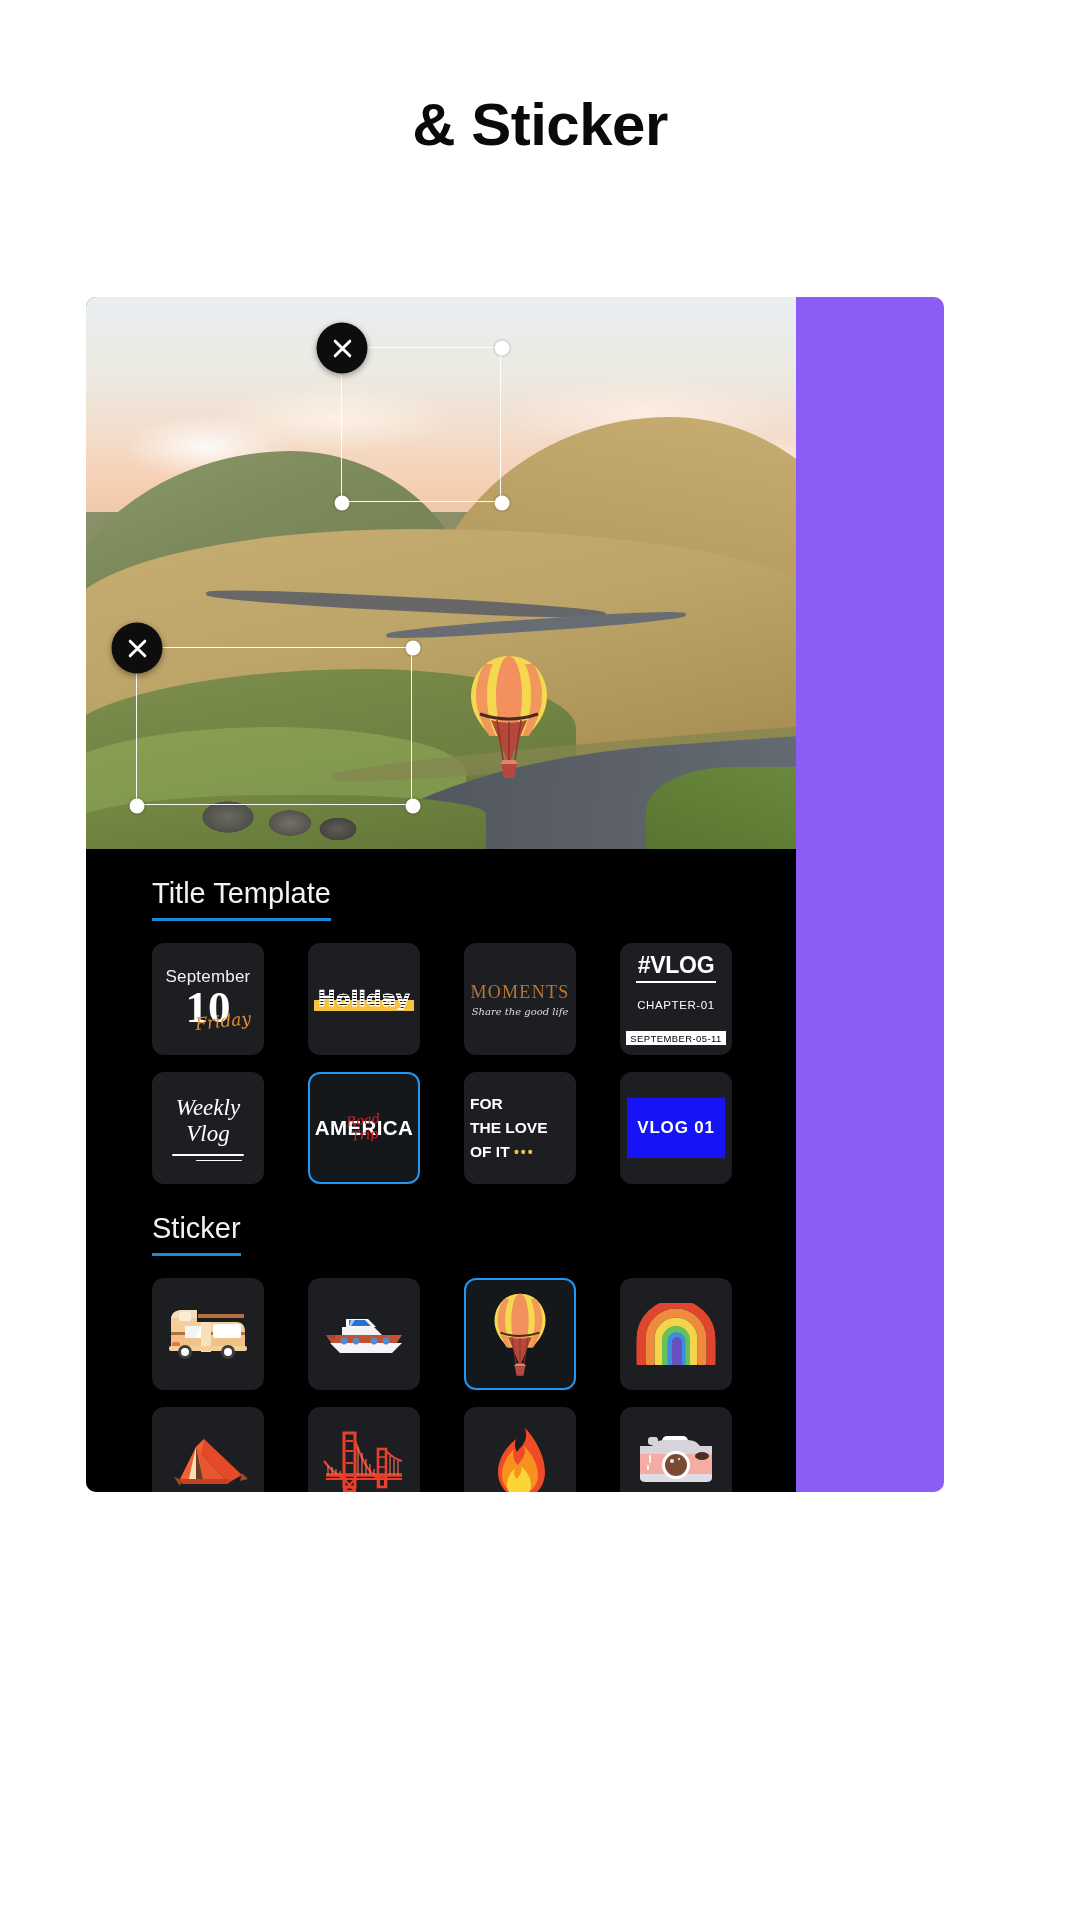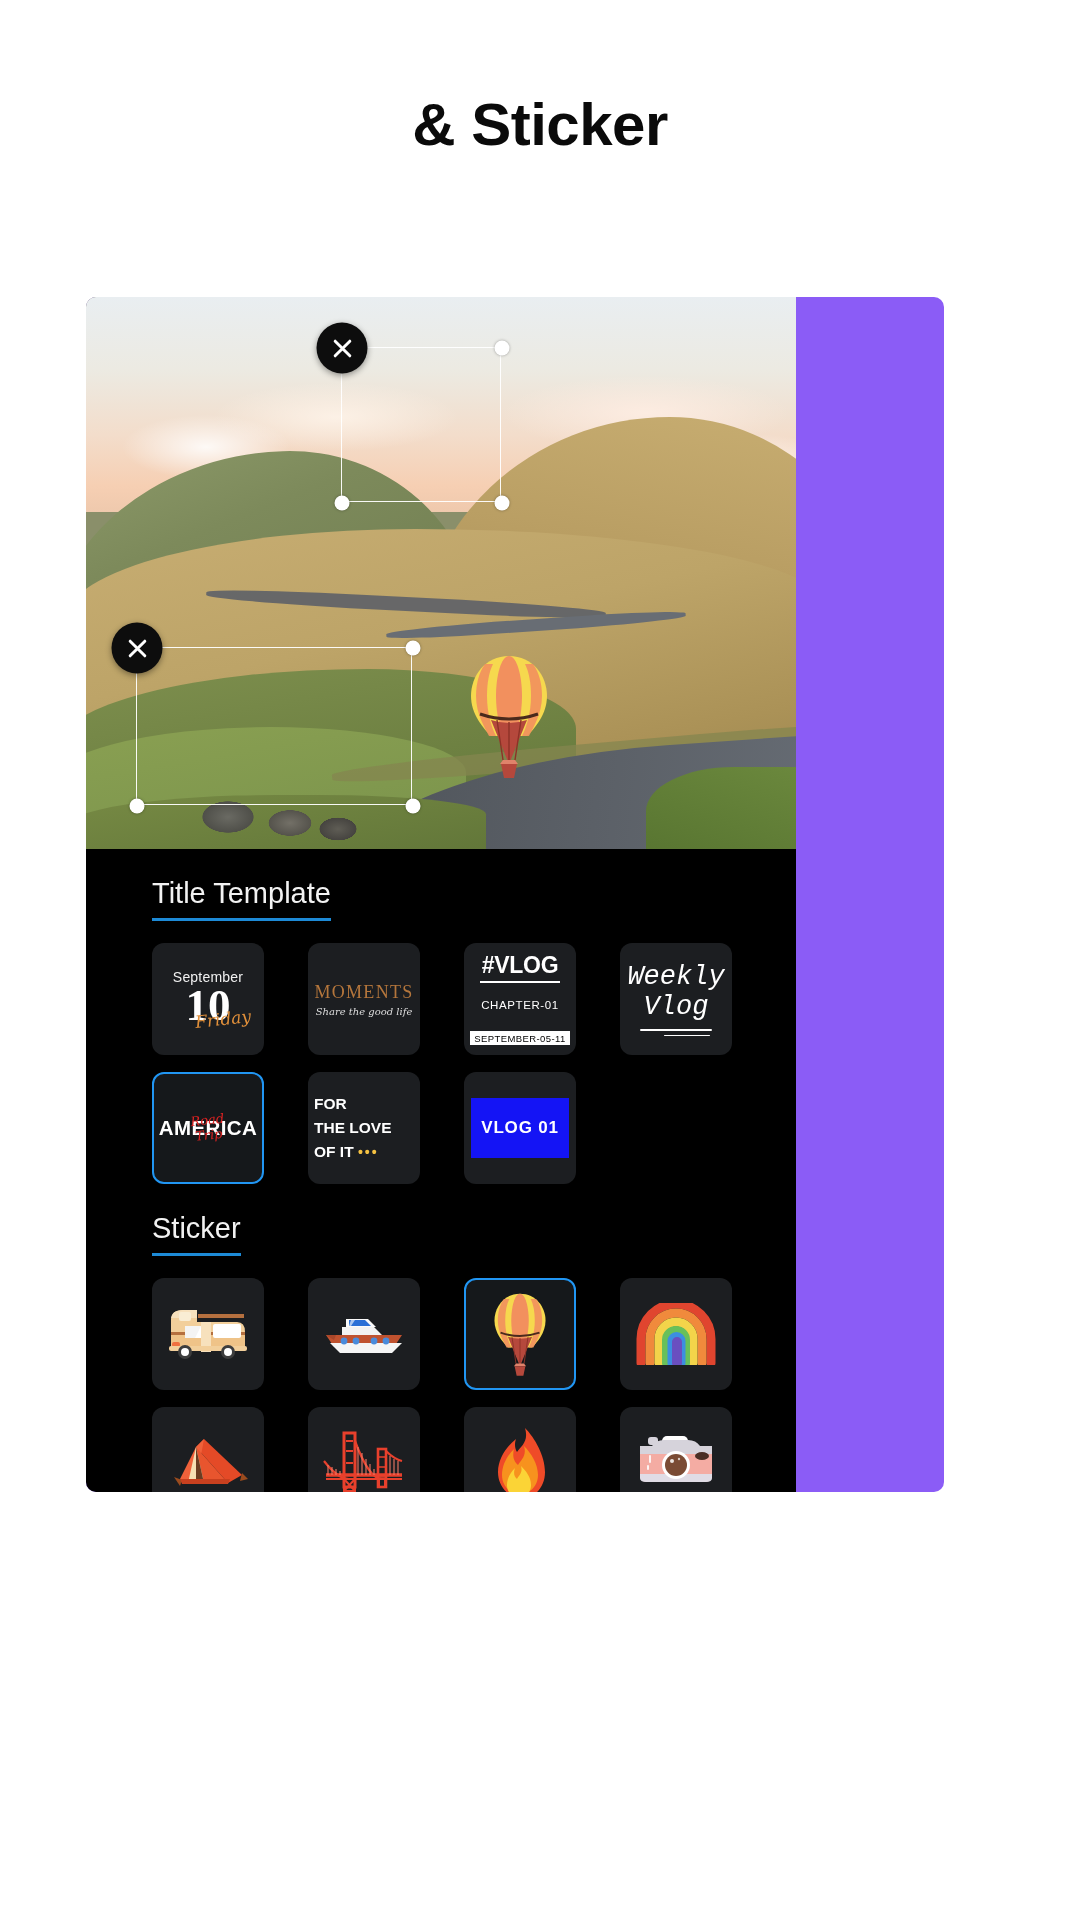--- a/index.html
+++ b/index.html
@@ -146,21 +146,21 @@
   }
   .cell{
     width:112px; height:112px; border-radius:12px;
     background:#1c1e21; position:relative; overflow:hidden;
     display:flex; align-items:center; justify-content:center;
   }
   .cell.selected{ border:2px solid #2196f3; background:#15181b; }
 
   
   .t-sept{ display:flex; flex-direction:column; align-items:center; justify-content:center; width:100%; }
-  .t-sept .m{ color:#f0f0f0; font-size:14px; letter-spacing:.2px; }
+  .t-sept .m{ color:#f0f0f0; font-size:17px; letter-spacing:.2px; }
   .t-sept .d{ color:#fff; font-size:45px; font-weight:bold; line-height:.95; margin-top:-1px;
                font-family:Liberation Serif, serif; }
   .t-sept .w{ color:#e08f3a; font-size:17px; font-style:italic; font-family:"DejaVu Serif",serif;
                margin-top:-17px; margin-left:30px; transform:rotate(-6deg); }
 
   .t-holiday{ position:relative; width:100%; display:flex; align-items:center; justify-content:center; }
   .t-holiday .bar{ position:absolute; left:6px; right:6px; top:53%; height:11px; background:#f5c242; }
   .t-holiday .txt{
     position:relative; z-index:2; color:#fff; font-size:21px; font-weight:bold;
     letter-spacing:.5px; font-family:"DejaVu Sans", sans-serif;
@@ -174,21 +174,21 @@
   .t-moments .m2{ color:#ddd; font-size:10px; font-style:italic; font-family:"DejaVu Serif",serif; margin-top:3px; }
 
   .t-vlog{ text-align:center; width:100%; }
   .t-vlog .v1{ color:#fff; font-size:23px; font-weight:bold; letter-spacing:-.3px;
                border-bottom:2px solid #fff; display:inline-block; padding:0 2px 2px; }
   .t-vlog .v2{ color:#fff; font-size:11.5px; letter-spacing:.6px; margin-top:16px; }
   .t-vlog .v3{ background:#fff; color:#000; font-size:9.5px; letter-spacing:.4px;
                display:inline-block; padding:1.5px 4px; margin-top:20px; }
 
   .t-weekly{ text-align:center; width:100%; }
-  .t-weekly .w1{ color:#fff; font-size:27px; font-style:italic; font-family:Liberation Mono, monospace; }
+  .t-weekly .w1{ color:#fff; font-size:23px; font-style:italic; font-family:Liberation Serif, serif; }
   .t-weekly .l1{ width:72px; height:1.6px; background:#fff; margin:7px auto 0; border-radius:2px; }
   .t-weekly .l2{ width:46px; height:1.6px; background:#fff; margin:4px 0 0 44px; border-radius:2px; }
 
   .t-america{ position:relative; width:100%; text-align:center; }
   .t-america .a1{ color:#fff; font-size:20.5px; font-weight:bold; letter-spacing:.4px; }
   .t-america .a2{ position:absolute; left:50%; top:50%; transform:translate(-50%,-52%) rotate(-6deg);
                   color:#e02222; font-size:13px; font-style:italic; font-family:"DejaVu Serif",serif; }
 
   .t-love{ color:#fff; font-size:15.5px; font-weight:bold; line-height:1.55; padding-left:6px; width:100%; }
   .t-love .dots{ color:#f5c242; letter-spacing:2px; font-size:14px; }
@@ -265,20 +265,26 @@
     <div class="grid">
 
       <div class="cell">
         <div class="t-sept">
           <span class="m">September</span>
           <span class="d">10</span>
           <span class="w">Friday</span>
         </div>
       </div>
 
+      <div class="cell">
+        <div class="t-holiday">
+          <div class="bar"></div>
+          <span class="txt">Holiday</span>
+        </div>
+      </div>
 
       <div class="cell">
         <div class="t-moments">
           <div class="m1">MOMENTS</div>
           <div class="m2">Share the good life</div>
         </div>
       </div>
 
       <div class="cell">
         <div class="t-vlog">

